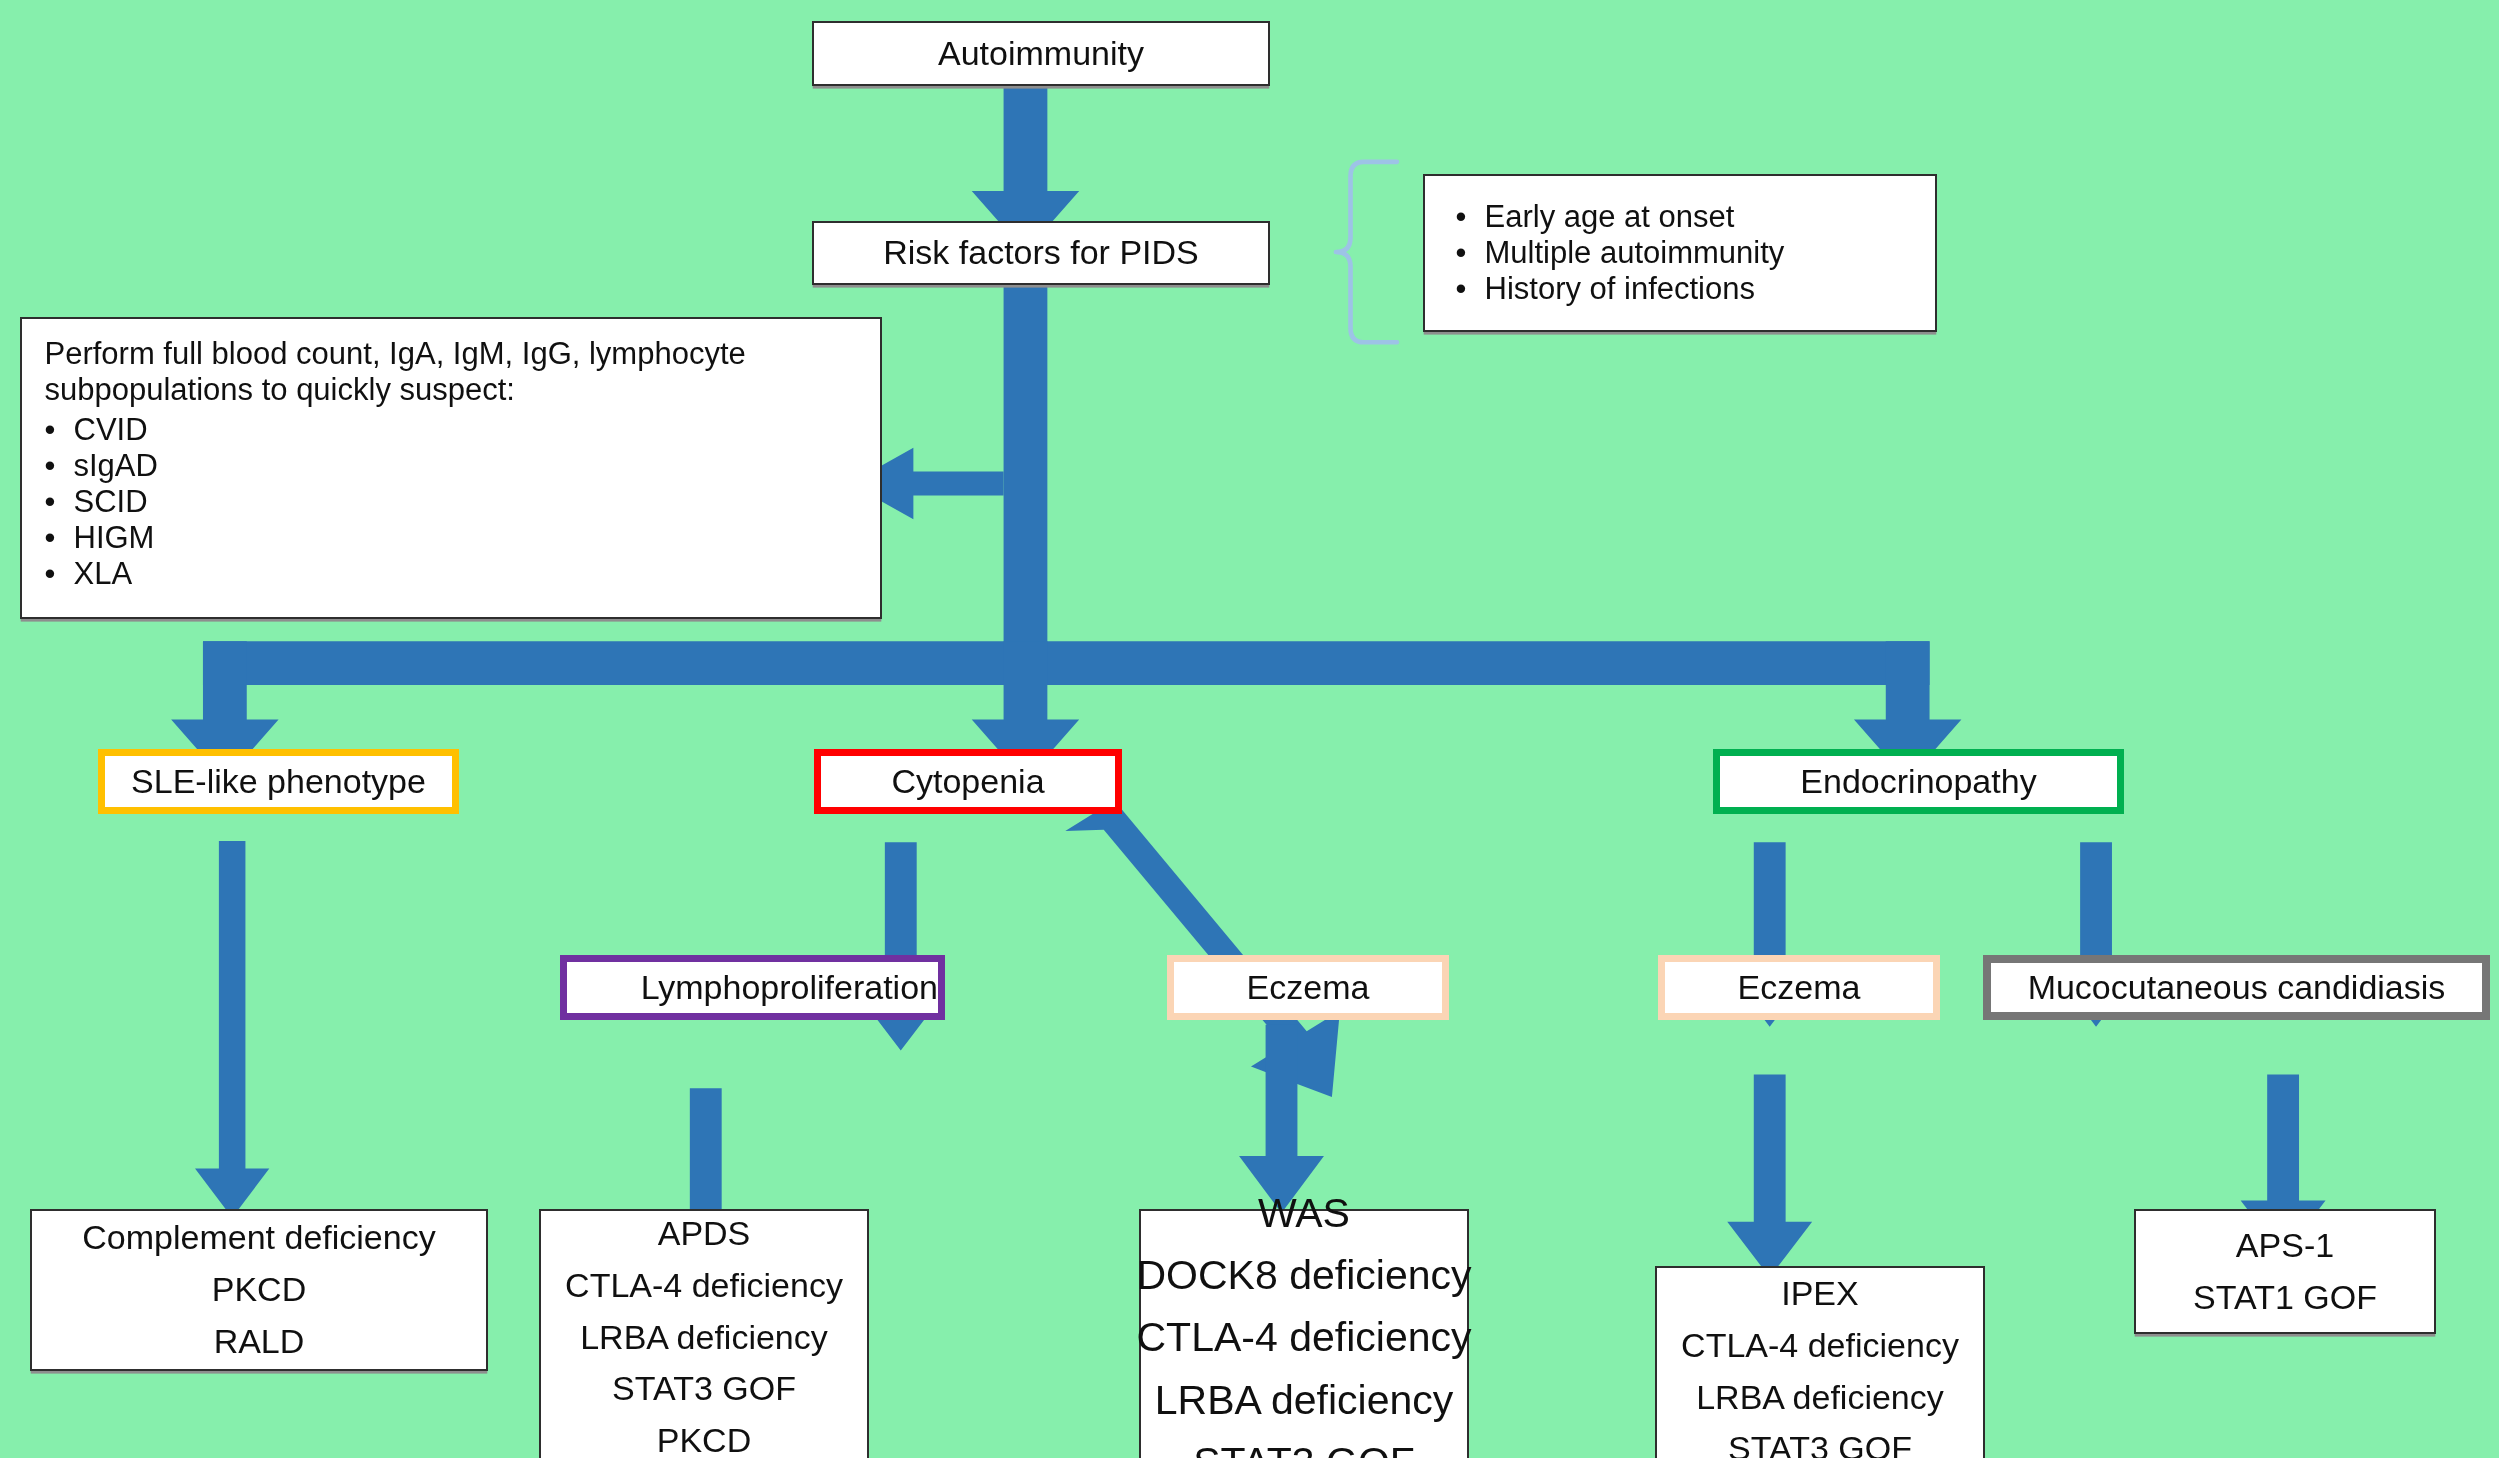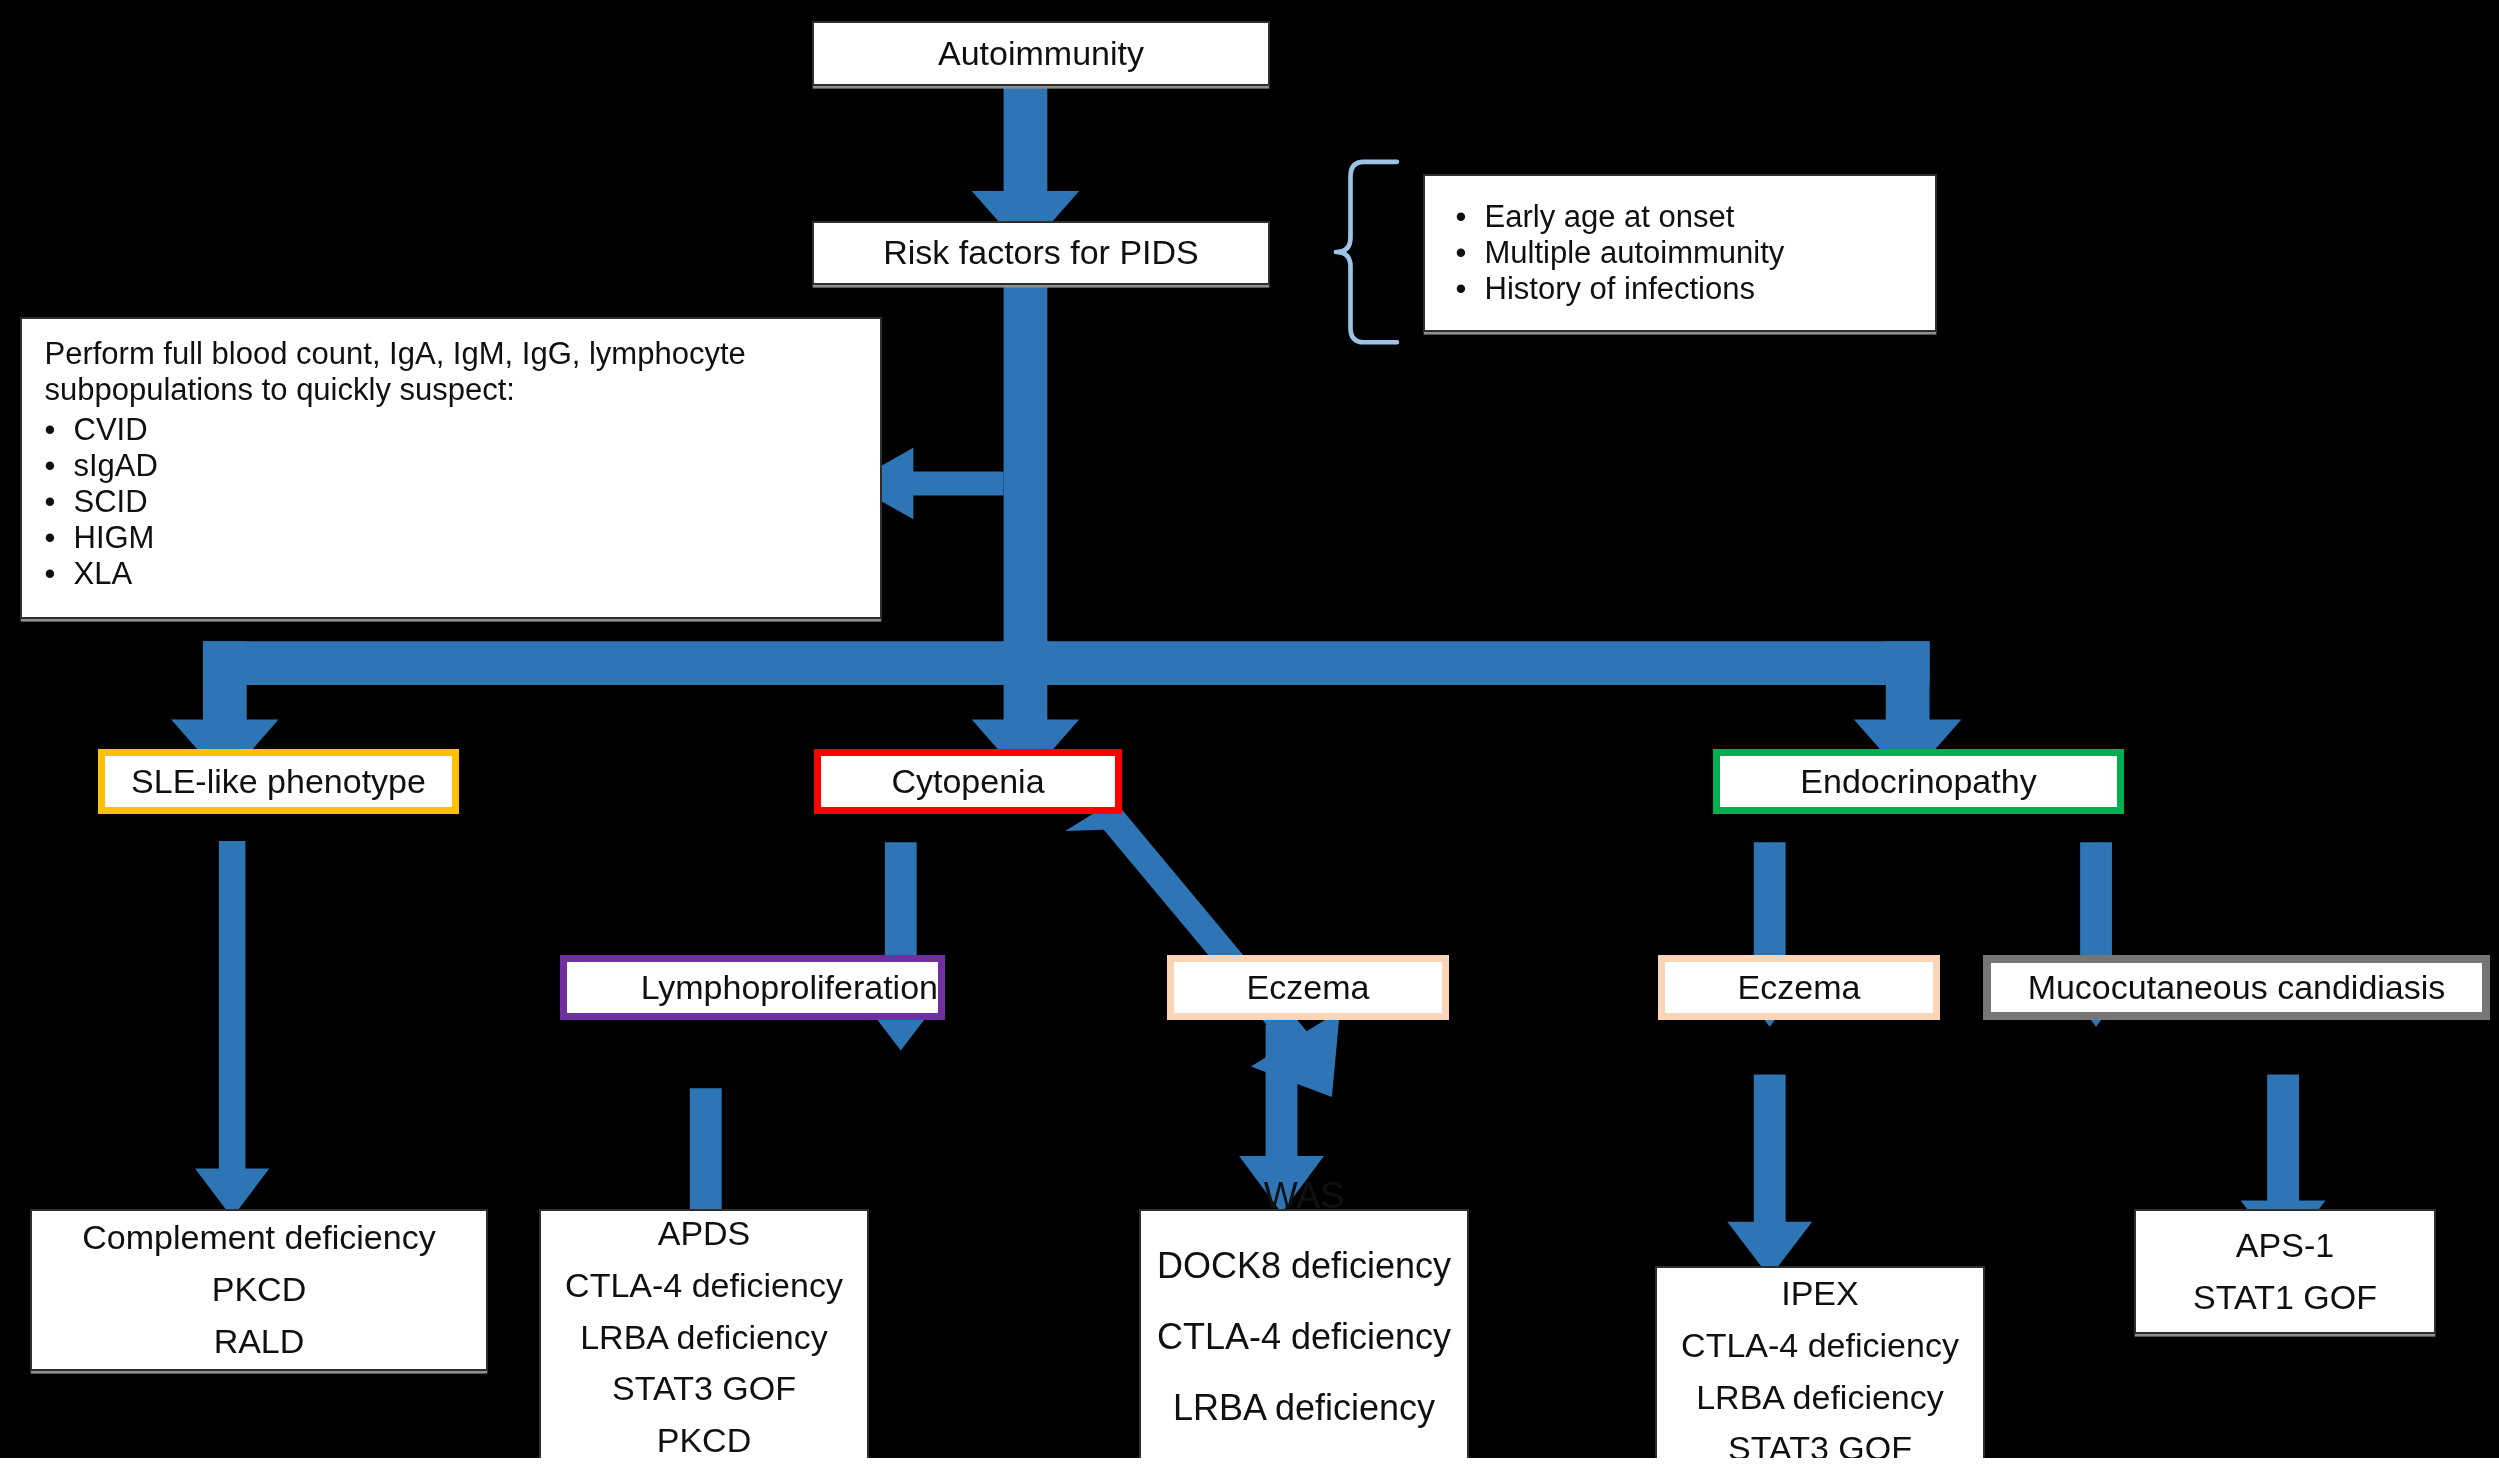--- a/index.html
+++ b/index.html
@@ -1,21 +1,21 @@
 <!DOCTYPE html>
 <html style="font-size:10.6px"><head>
 <meta charset="utf-8">
 <style>
   html,body{margin:0;padding:0;background:#ffffff;}
   body{font-family:"Liberation Sans", sans-serif;}
   #stage{
     position:relative;
     width:2500px;
     height:1458px;
-    background:#000000;
+    background:#86efac;
     overflow:hidden;
   }
   
   .node{
     position:absolute;
     box-sizing:border-box;
     background:#ffffff;
     display:flex;
     flex-direction:column;
     align-items:center;
@@ -183,21 +183,21 @@
   </div>
 
   <div class="node plain" style="left:539px;top:1209px;width:330px;height:257px;font-size:34px;">
     <span class="line">APDS</span>
     <span class="line">CTLA-4 deficiency</span>
     <span class="line">LRBA deficiency</span>
     <span class="line">STAT3 GOF</span>
     <span class="line">PKCD</span>
   </div>
 
-  <div class="node plain" style="left:1139px;top:1209px;width:330px;height:257px;font-size:36px;gap:16px;">
+  <div class="node plain" style="left:1139px;top:1209px;width:330px;height:257px;font-size:41px;">
     <span class="line">WAS</span>
     <span class="line">DOCK8 deficiency</span>
     <span class="line">CTLA-4 deficiency</span>
     <span class="line">LRBA deficiency</span>
     <span class="line">STAT3 GOF</span>
   </div>
 
   <div class="node plain" style="left:1655px;top:1266px;width:330px;height:211px;font-size:34px;">
     <span class="line">IPEX</span>
     <span class="line">CTLA-4 deficiency</span>

